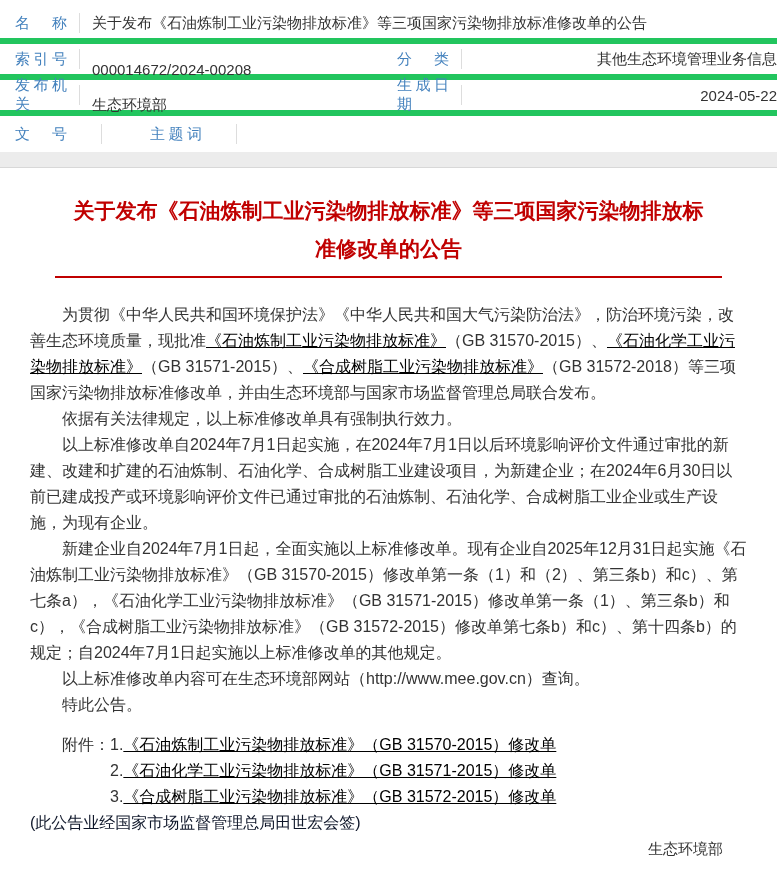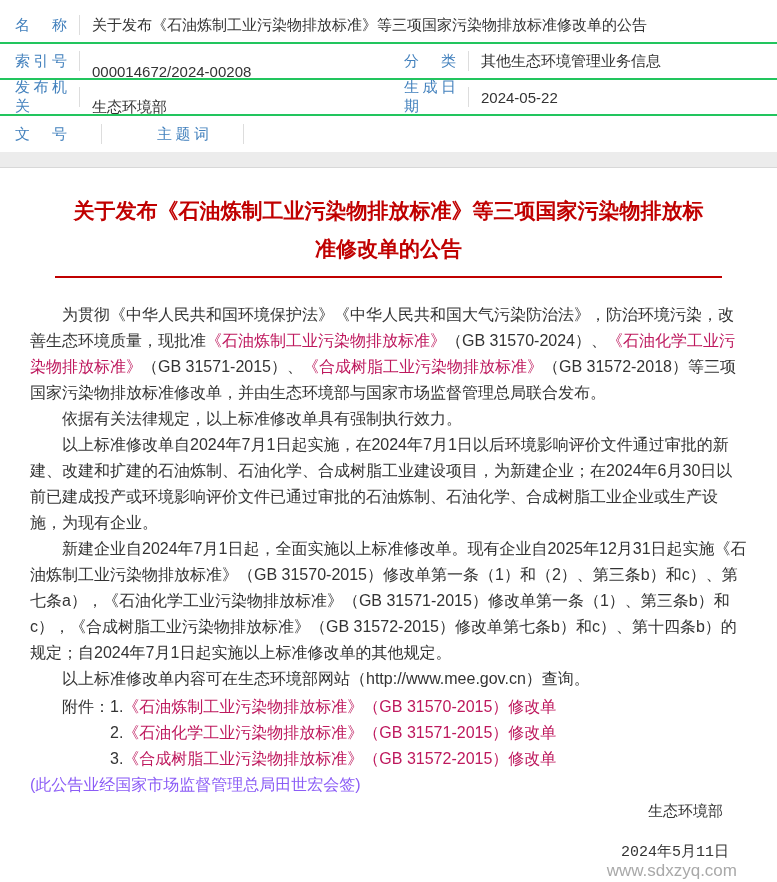--- a/index.html
+++ b/index.html
@@ -8,63 +8,63 @@
     width: 777px; height: 882px;
     font-family: "Liberation Sans", "DejaVu Sans", sans-serif;
     overflow: hidden;
     position: relative;
   }
   
   .meta-table { padding-top: 8px; background: #fff; }
   .meta-row {
     display: flex; align-items: center;
     height: 36px;
-    border-bottom: 2px solid #22c55e;
+    border-bottom: 6px solid #22c55e;
     font-size: 15px; color: #333;
   }
   .meta-row:last-child { border-bottom: none; gap: 22px; }
   .meta-label {
     color: #4381bd;
     width: 52px; margin-left: 15px;
     text-align: justify; text-align-last: justify;
     flex: none;
     font-size: 15px;
   }
   .meta-vdiv {
     width: 1px; height: 20px; background: #ddd;
     margin-left: 12px; flex: none;
   }
   .meta-value { padding-left: 12px; color: #333; white-space: nowrap; overflow: hidden; }
   .meta-value-1 { width: 291px; flex: none; margin-top: 20px; }
   .meta-value-wide { flex: 1; }
-  .meta-label-2 { margin-left: 33px; font-family: Liberation Mono, monospace; }
-  .meta-value-2 { flex: 1; }
+  .meta-label-2 { margin-left: 26px; font-family: Liberation Mono, monospace; }
+  .meta-value-2 { flex: 1; text-align: right; }
   
   .gray-band { height: 16px; background: #ececec; border-bottom: 1px solid #d8d8d8; }
   
   .doc { background: #fff; padding: 24px 30px 0 30px; }
   .doc-title {
     color: #c00000; font-weight: bold;
     font-size: 21px; line-height: 38px;
     text-align: center;
     width: 630px; margin: 0 auto;
   }
   .red-rule {
     border: none; border-top: 2px solid #c00000;
     margin: 8px 25px 0 25px;
   }
   .doc-body { margin-top: 24px; font-size: 16px; line-height: 26px; color: #333; }
   .doc-body p { text-indent: 2em; }
-  .doc-link { color: #be185d; cursor: pointer; }
-  .attachments { margin-top: 2px; }
+  .doc-link { color: #000000; cursor: pointer; text-decoration: underline; }
+  .attachments { margin-top: 14px; }
   .attach-line { line-height: 26px; }
   .attach-first { text-indent: 2em; }
   .attach-rest { padding-left: calc(2em + 48px); }
   .attach-num { color: #333; }
-  .cosign { line-height: 26px; text-indent: 0; color: #8b5cf6; }
+  .cosign { line-height: 26px; text-indent: 0; color: #0f172a; }
   .sig-agency { text-align: right; font-size: 15px; line-height: 22px; margin-top: 2px; padding-right: 24px; color: #333; }
   .sig-date { text-align: right; font-size: 15px; line-height: 22px; margin-top: 20px; padding-right: 18px; color: #333; font-family: Liberation Mono, monospace; }
   .watermark { text-align: right; font-size: 17px; line-height: 18px; color: #a9a9a9; padding-right: 10px; margin-top: -2px; }
 </style>
 </head>
 <body>
 
 <div class="meta-table">
 
   <div class="meta-row">
@@ -102,25 +102,26 @@
 </div>
 
 <div class="gray-band"></div>
 
 <div class="doc">
 
   <h1 class="doc-title">关于发布《石油炼制工业污染物排放标准》等三项国家污染物排放标准修改单的公告</h1>
   <hr class="red-rule">
 
   <div class="doc-body">
-    <p><span>为贯彻《中华人民共和国环境保护法》《中华人民共和国大气污染防治法》，防治环境污染，改善生态环境质量，现批准</span><span class="doc-link">《石油炼制工业污染物排放标准》</span><span>（GB 31570-2024）、</span><span class="doc-link">《石油化学工业污染物排放标准》</span><span>（GB 31571-2015）、</span><span class="doc-link">《合成树脂工业污染物排放标准》</span><span>（GB 31572-2018）等三项国家污染物排放标准修改单，并由生态环境部与国家市场监督管理总局联合发布。</span></p>
+    <p><span>为贯彻《中华人民共和国环境保护法》《中华人民共和国大气污染防治法》，防治环境污染，改善生态环境质量，现批准</span><span class="doc-link">《石油炼制工业污染物排放标准》</span><span>（GB 31570-2015）、</span><span class="doc-link">《石油化学工业污染物排放标准》</span><span>（GB 31571-2015）、</span><span class="doc-link">《合成树脂工业污染物排放标准》</span><span>（GB 31572-2018）等三项国家污染物排放标准修改单，并由生态环境部与国家市场监督管理总局联合发布。</span></p>
     <p>依据有关法律规定，以上标准修改单具有强制执行效力。</p>
     <p>以上标准修改单自2024年7月1日起实施，在2024年7月1日以后环境影响评价文件通过审批的新建、改建和扩建的石油炼制、石油化学、合成树脂工业建设项目，为新建企业；在2024年6月30日以前已建成投产或环境影响评价文件已通过审批的石油炼制、石油化学、合成树脂工业企业或生产设施，为现有企业。</p>
     <p>新建企业自2024年7月1日起，全面实施以上标准修改单。现有企业自2025年12月31日起实施《石油炼制工业污染物排放标准》（GB 31570-2015）修改单第一条（1）和（2）、第三条b）和c）、第七条a），《石油化学工业污染物排放标准》（GB 31571-2015）修改单第一条（1）、第三条b）和c），《合成树脂工业污染物排放标准》（GB 31572-2015）修改单第七条b）和c）、第十四条b）的规定；自2024年7月1日起实施以上标准修改单的其他规定。</p>
     <p>以上标准修改单内容可在生态环境部网站（http://www.mee.gov.cn）查询。</p>
+    <p>特此公告。</p>
 
     <div class="attachments">
       <div class="attach-line attach-first">
         <span class="attach-label">附件：</span><span class="attach-num">1.</span><span class="doc-link">《石油炼制工业污染物排放标准》（GB 31570-2015）修改单</span>
       </div>
       <div class="attach-line attach-rest">
         <span class="attach-num">2.</span><span class="doc-link">《石油化学工业污染物排放标准》（GB 31571-2015）修改单</span>
       </div>
       <div class="attach-line attach-rest">
         <span class="attach-num">3.</span><span class="doc-link">《合成树脂工业污染物排放标准》（GB 31572-2015）修改单</span>

